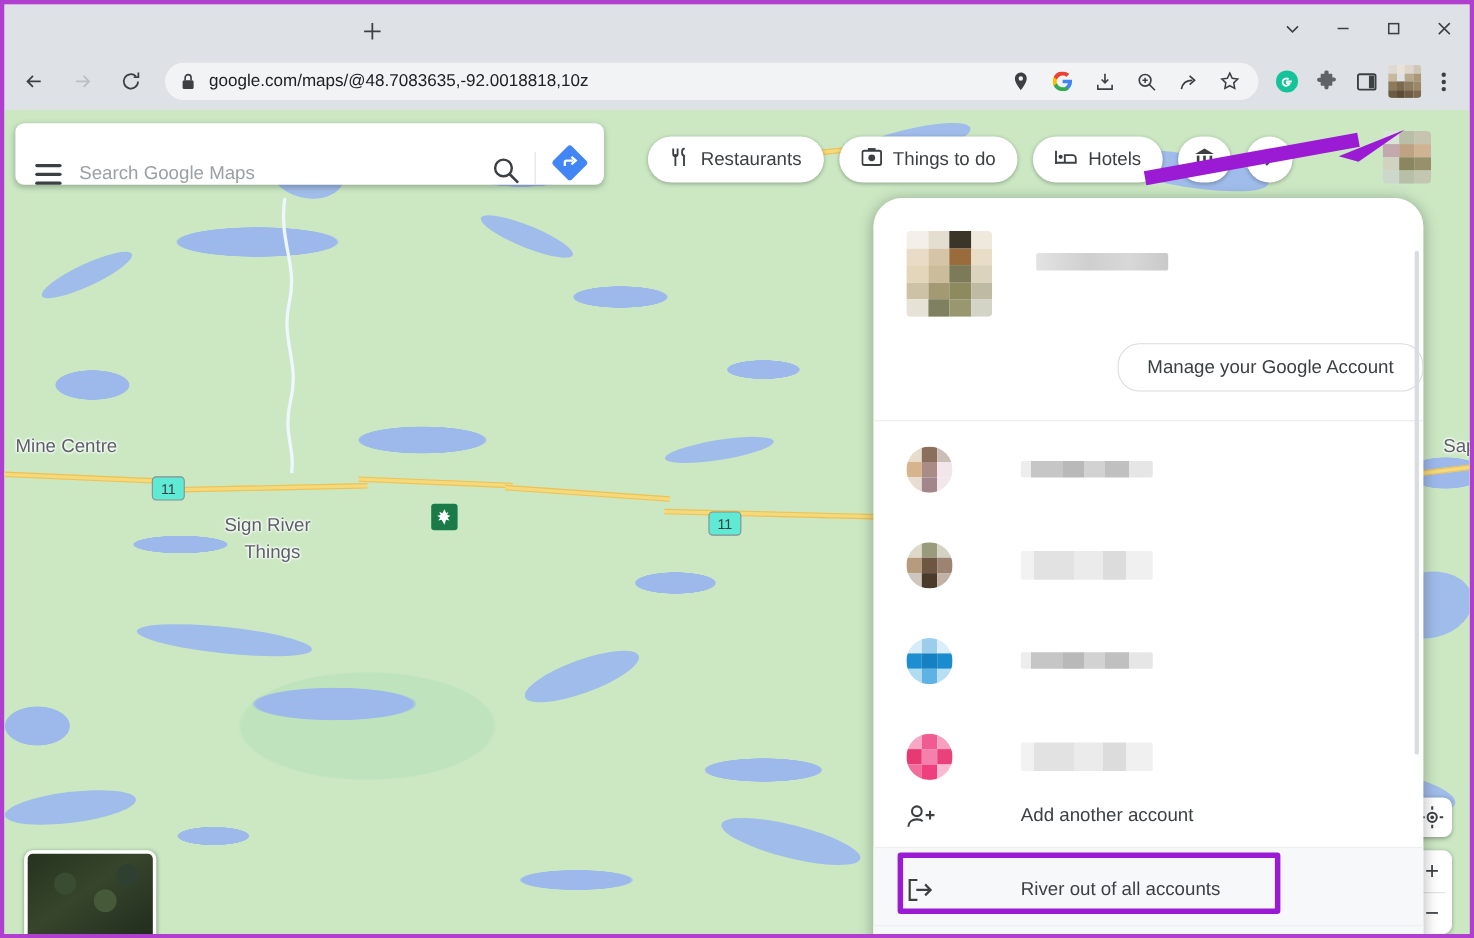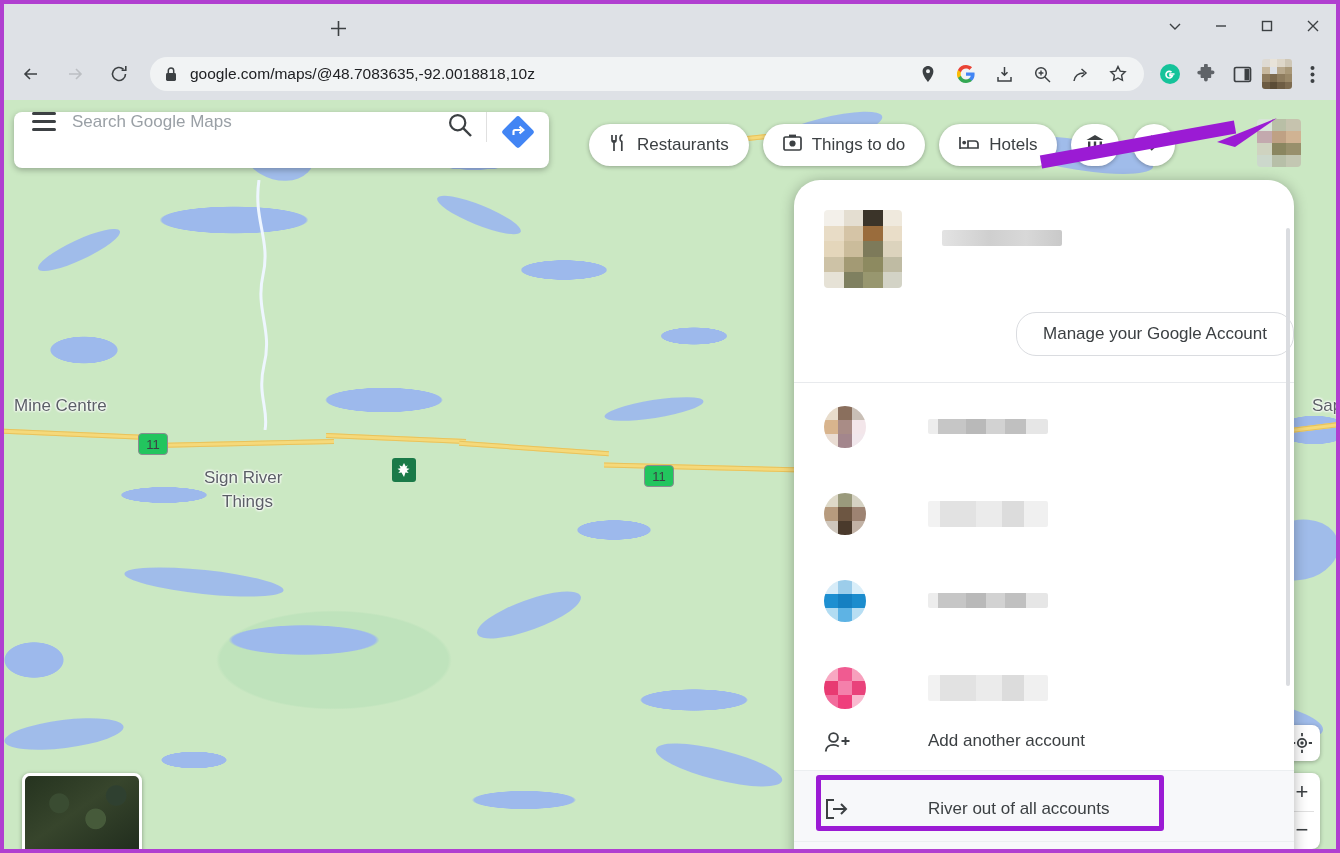--- a/index.html
+++ b/index.html
@@ -108,36 +108,36 @@
   .road {
     position: absolute; height: 5px; background: #f5d97a;
     border-top: 1px solid #e8c35d; border-bottom: 1px solid #e8c35d;
   }
   .maplabel {
     position: absolute; color: #5b5f66; font-size: 17px;
     text-shadow: 0 0 3px #fff, 0 0 3px #fff, 0 0 3px #fff, 0 0 2px #fff;
     white-space: nowrap;
   }
   .shield {
-    position: absolute; width: 30px; height: 22px; background: #22c55e;
+    position: absolute; width: 30px; height: 22px; background: #5eead4;
     border: 1.6px solid #8a8d91; border-radius: 4px;
     display: flex; align-items: center; justify-content: center;
     font-size: 13px; color: #3c4043;
   }
   #parkmarker {
     position: absolute; left: 388px; top: 358px; width: 24px; height: 24px;
     background: #1a7a48; border-radius: 3px;
     display: flex; align-items: center; justify-content: center;
   }
 
   
   #searchbar {
     position: absolute; left: 10px; top: 12px; width: 535px; height: 56px;
     background: #fff; border-radius: 8px; box-shadow: 0 2px 6px rgba(0,0,0,.28);
-    display: flex; align-items: flex-start;
+    display: flex; align-items: flex-end;
   }
   #hamburger { width: 50px; display: flex; flex-direction: column; gap: 5px; align-items: center; padding-left: 10px; }
   #hamburger span { display: block; width: 24px; height: 3px; background: #3c4043; border-radius: 2px; }
   #searchinput {
     flex: 1 1 auto; border: none; outline: none; font-size: 17px;
     color: #3c4043; background: transparent; padding-left: 8px;
     font-family: "Liberation Sans", sans-serif;
   }
   #searchinput::placeholder { color: #9aa0a6; }
   #searchgo { width: 52px; display: flex; align-items: center; justify-content: center; color: #3c4043; }

